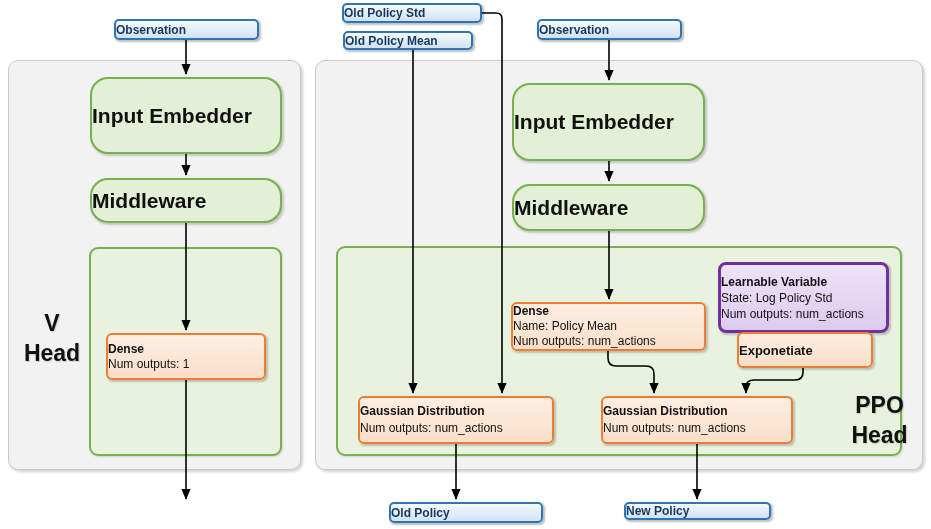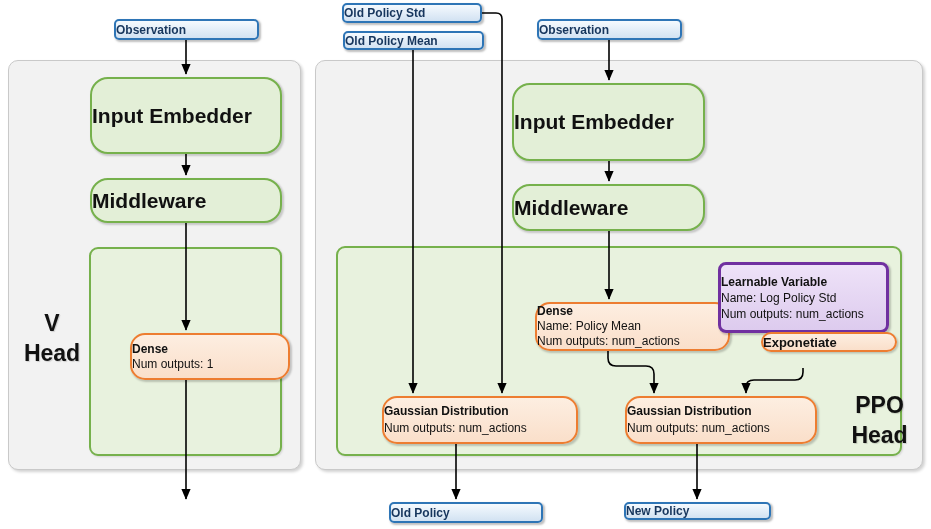--- a/index.html
+++ b/index.html
@@ -26,24 +26,23 @@
     color:#17365d;font-weight:bold;font-size:12px;
     box-shadow:1.5px 1.5px 2px rgba(0,0,0,0.25);
   }
   .box-green{
     background:#e3efd7;border:2px solid #76b14c;border-radius:18px;
     color:#111;font-weight:bold;font-size:21px;
     box-shadow:1.5px 1.5px 2px rgba(0,0,0,0.18);
   }
   .box-orange{
     background:linear-gradient(180deg,#fdeee1 0%,#fadfca 100%);
-    border:2.5px solid #ed7d31;border-radius:15px;
+    border:2.5px solid #ed7d31;border-radius:6px;
     color:#111;font-size:12px;line-height:15px;
     box-shadow:1.5px 1.5px 2px rgba(0,0,0,0.2);
-    margin-left:24px;
   }
   .box-purple{
     background:linear-gradient(180deg,#eee2f8 0%,#ddcbee 100%);
     border:3px solid #7030a0;border-radius:8px;
     color:#111;font-size:12px;line-height:16px;
     box-shadow:1.5px 1.5px 2px rgba(0,0,0,0.2);
   }
   .box-title{font-weight:bold;}
   .big-label{
     position:absolute;z-index:3;font-weight:bold;font-size:23px;color:#111;
@@ -113,21 +112,21 @@
   <div class="big-label" style="left:12px;top:308px;width:80px;">
     <div>V</div>
     <div>Head</div>
   </div>
 
 
   <div class="node box-blue" style="left:342px;top:3px;width:140px;height:20px;">
     <span>Old Policy Std</span>
   </div>
 
-  <div class="node box-blue" style="left:343px;top:31px;width:141px;height:19px;">
+  <div class="node box-blue" style="left:343px;top:31px;width:130px;height:19px;">
     <span>Old Policy Mean</span>
   </div>
 
   <div class="node box-blue" style="left:537px;top:19px;width:145px;height:21px;">
     <span>Observation</span>
   </div>
 
   <div class="node box-green" style="left:512px;top:83px;width:193px;height:78px;">
     <span>Input Embedder</span>
   </div>
@@ -137,25 +136,25 @@
   </div>
 
   <div class="node box-orange" style="left:511px;top:302px;width:195px;height:49px;">
     <span class="box-title">Dense</span>
     <span>Name: Policy Mean</span>
     <span>Num outputs: num_actions</span>
   </div>
 
   <div class="node box-purple" style="left:718px;top:262px;width:171px;height:71px;">
     <span class="box-title">Learnable Variable</span>
-    <span>Name: Log Policy Std</span>
+    <span>State: Log Policy Std</span>
     <span>Num outputs: num_actions</span>
   </div>
 
-  <div class="node box-orange" style="left:737px;top:332px;width:136px;height:20px;font-size:13px;">
+  <div class="node box-orange" style="left:737px;top:332px;width:136px;height:36px;font-size:13px;">
     <span class="box-title">Exponetiate</span>
   </div>
 
   <div class="node box-orange" style="left:358px;top:396px;width:196px;height:48px;line-height:17px;">
     <span class="box-title">Gaussian Distribution</span>
     <span>Num outputs: num_actions</span>
   </div>
 
   <div class="node box-orange" style="left:601px;top:396px;width:192px;height:48px;line-height:17px;">
     <span class="box-title">Gaussian Distribution</span>

